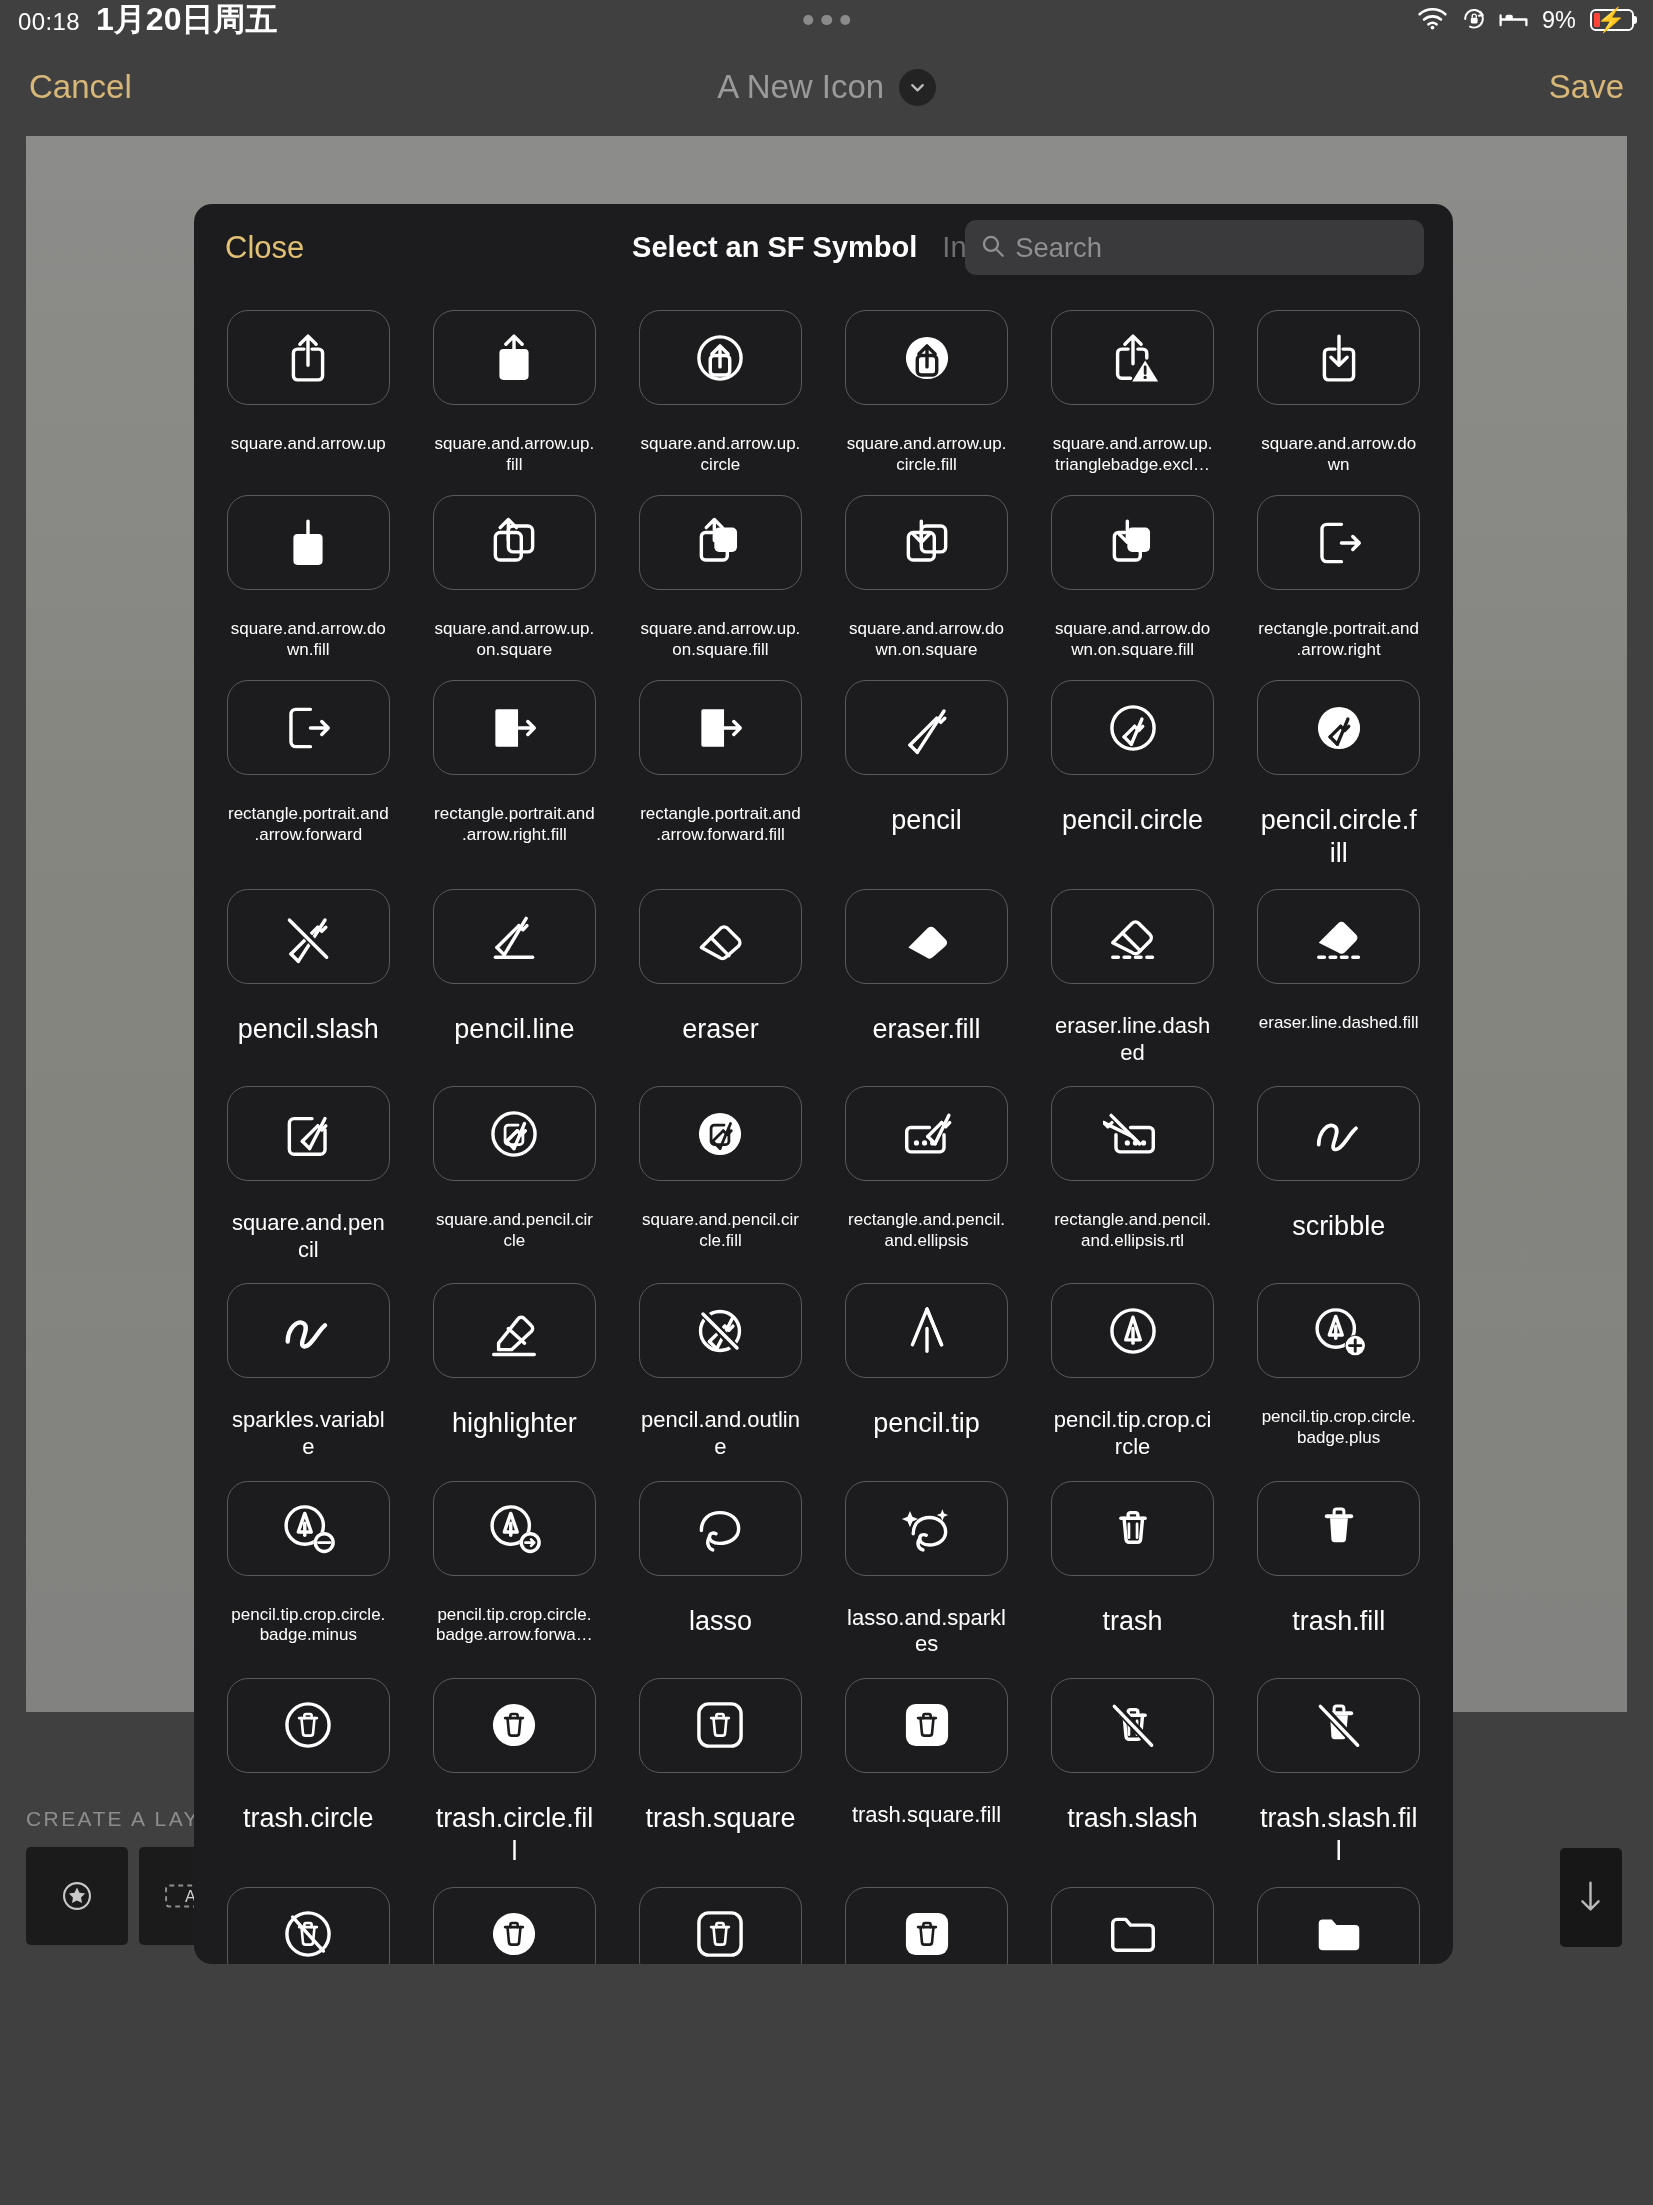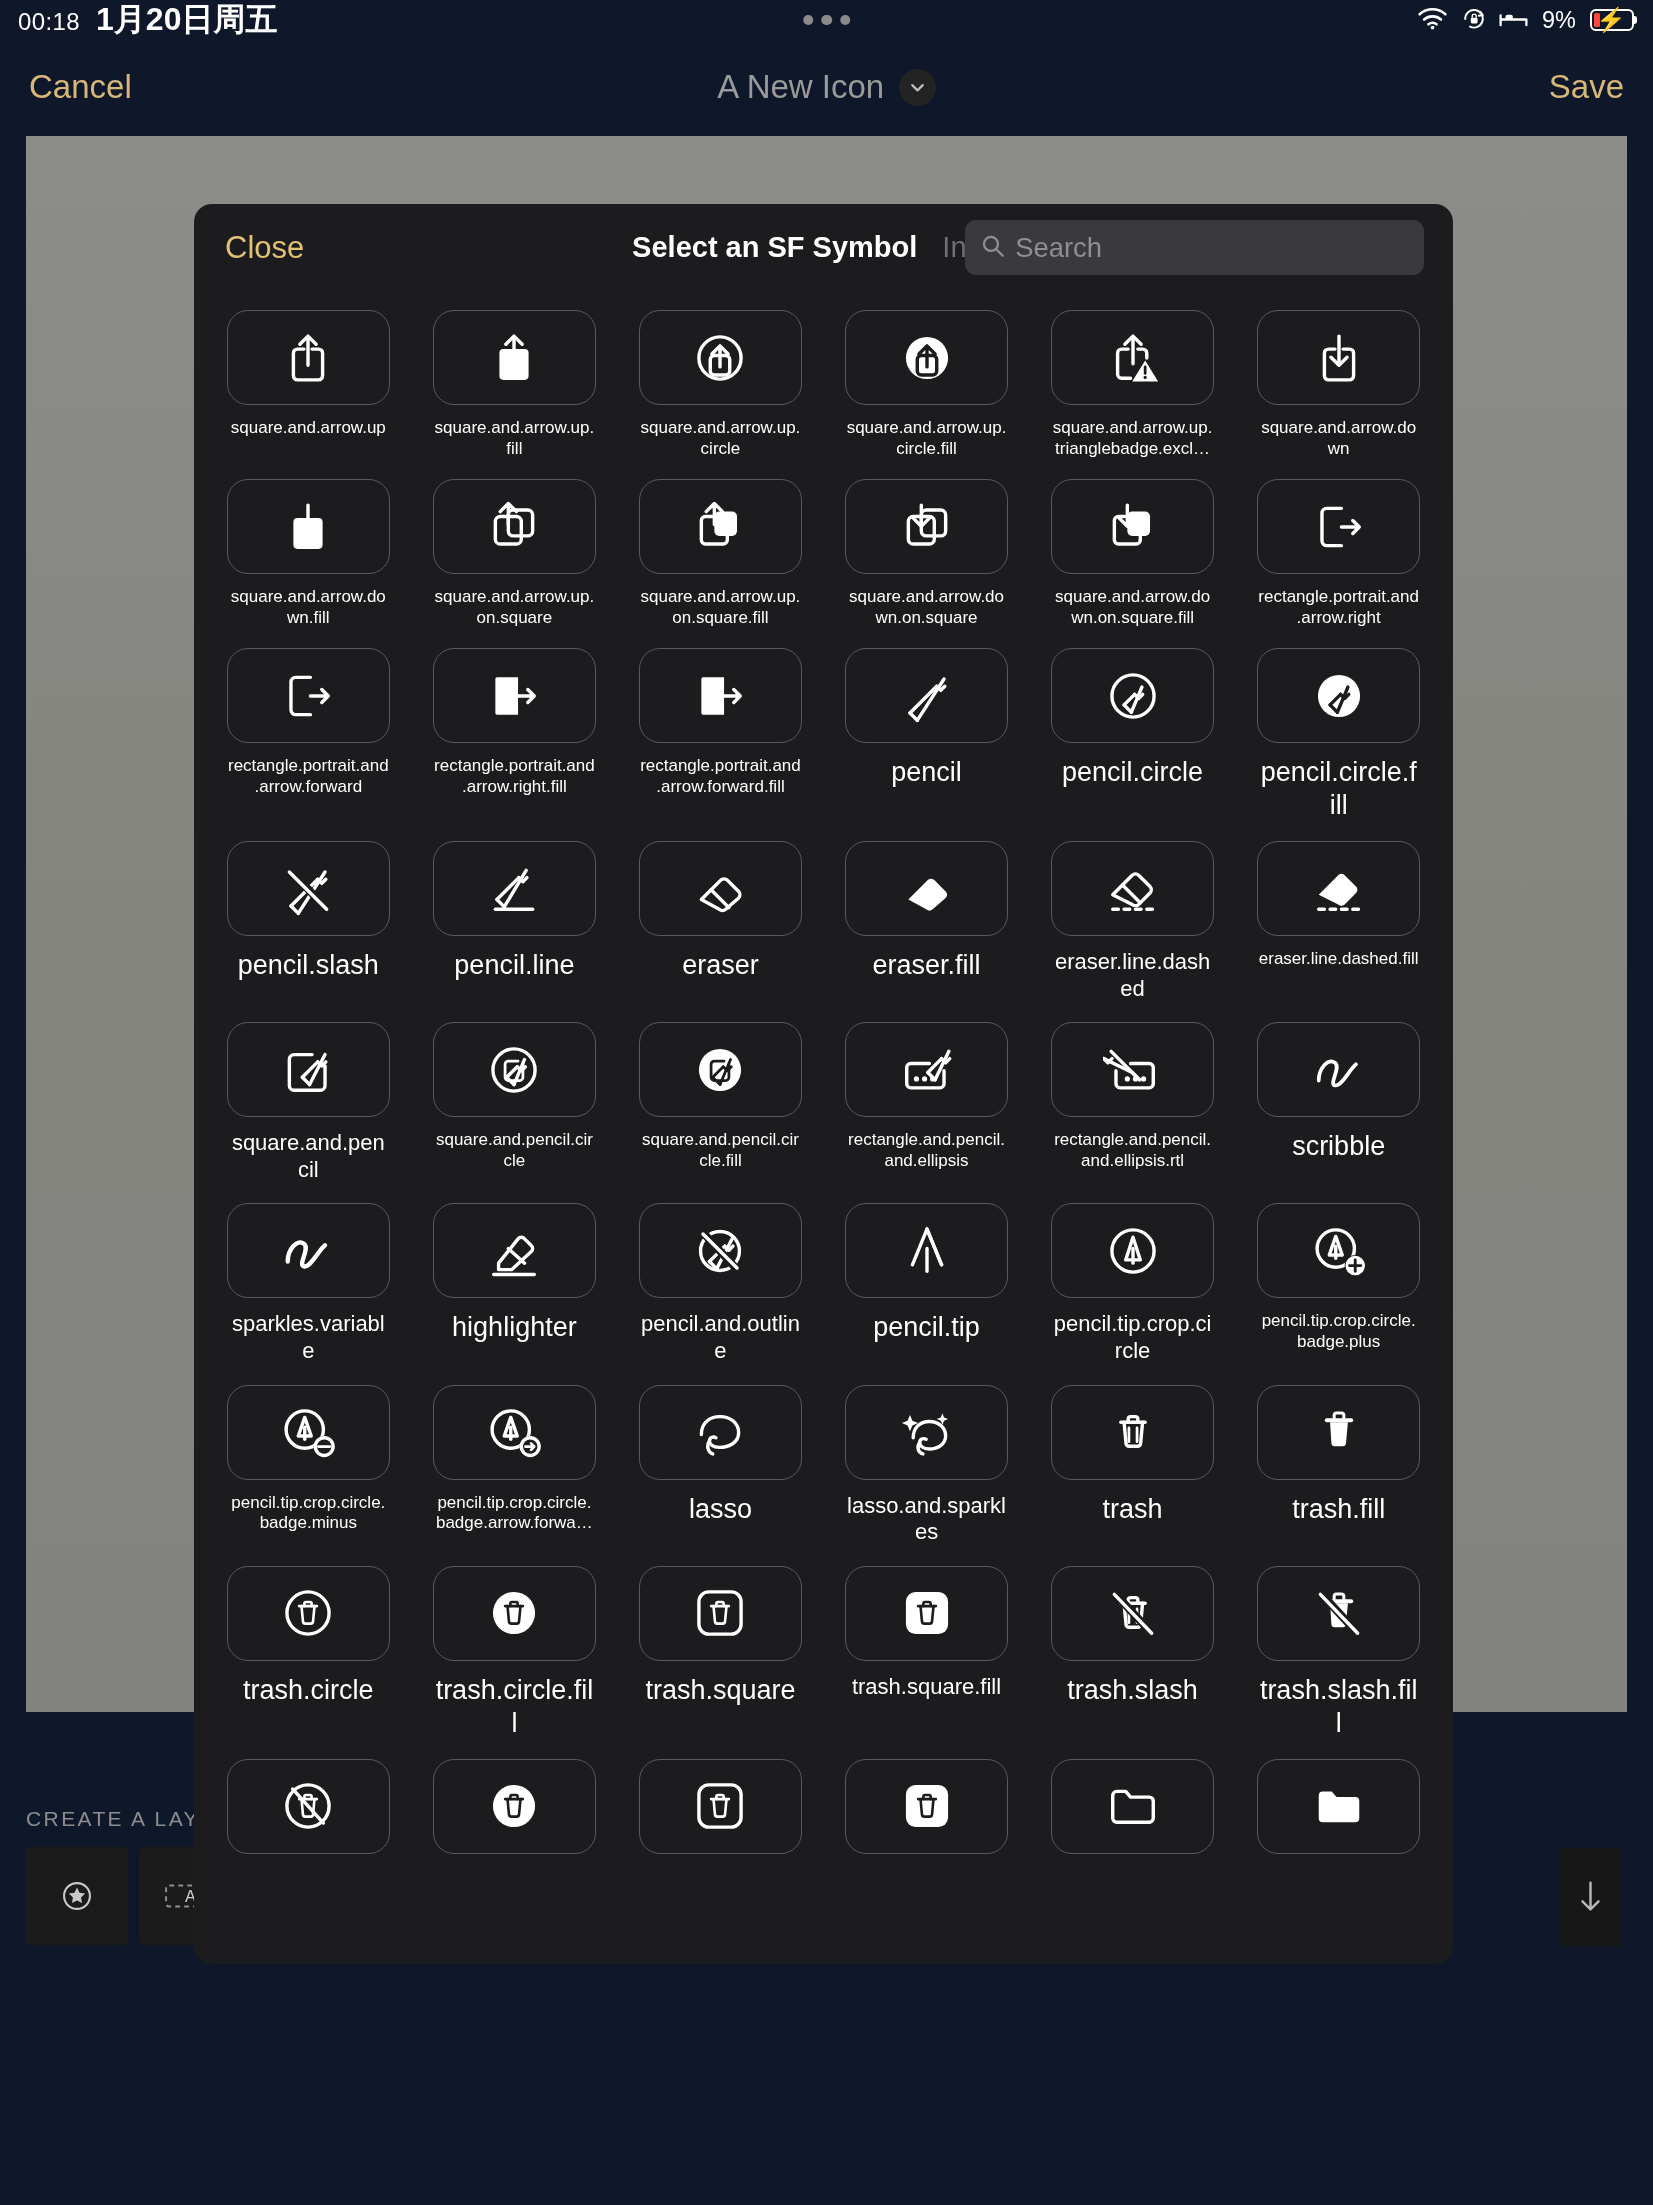--- a/index.html
+++ b/index.html
@@ -2,21 +2,21 @@
 <html style="font-size:13px"><head>
 <meta charset="utf-8">
 <style>
   * { box-sizing: border-box; margin: 0; padding: 0; }
   html, body {
     width: 1653px; height: 2205px;
     background: #000;
     font-family: "Liberation Sans", sans-serif;
     overflow: hidden;
   }
-  #root { position: relative; width: 1653px; height: 2205px; background: #0f172a; }
+  #root { position: relative; width: 1653px; height: 2205px; background: #404040; }
 
   
   .statusbar {
     position: absolute; top: 0; left: 0; width: 1653px; height: 40px;
     display: flex; align-items: center; color: #fff;
   }
   .sb-left { position: absolute; left: 18px; display: flex; align-items: baseline; gap: 16px; }
   .sb-time { font-size: 24px; font-weight: 400; letter-spacing: 0.4px; }
   .sb-date { font-size: 32px; font-weight: 700; }
   .sb-dots { position: absolute; left: 50%; transform: translateX(-50%); display: flex; gap: 8px; }
@@ -124,21 +124,21 @@
     display: flex; flex-direction: column; align-items: center;
     padding-top: 19.4px; cursor: pointer;
   }
   .tile {
     width: 163px; height: 95px; border: 1.6px solid #5a5a5c; border-radius: 21px;
     display: flex; align-items: center; justify-content: center;
     background: #1c1c1e;
   }
   .tile svg { display: block; }
   .cap {
-    margin-top: 13px; width: 161px; text-align: center; color: #fff;
+    margin-top: 29px; width: 161px; text-align: center; color: #fff;
     line-height: 1.22; word-break: break-word; font-weight: 400;
   }
   .cap.s  { font-size: 17px; }
   .cap.m  { font-size: 22px; }
   .cap.l  { font-size: 27px; }
 </style>
 </head>
 <body>
 
 <div id="root">

